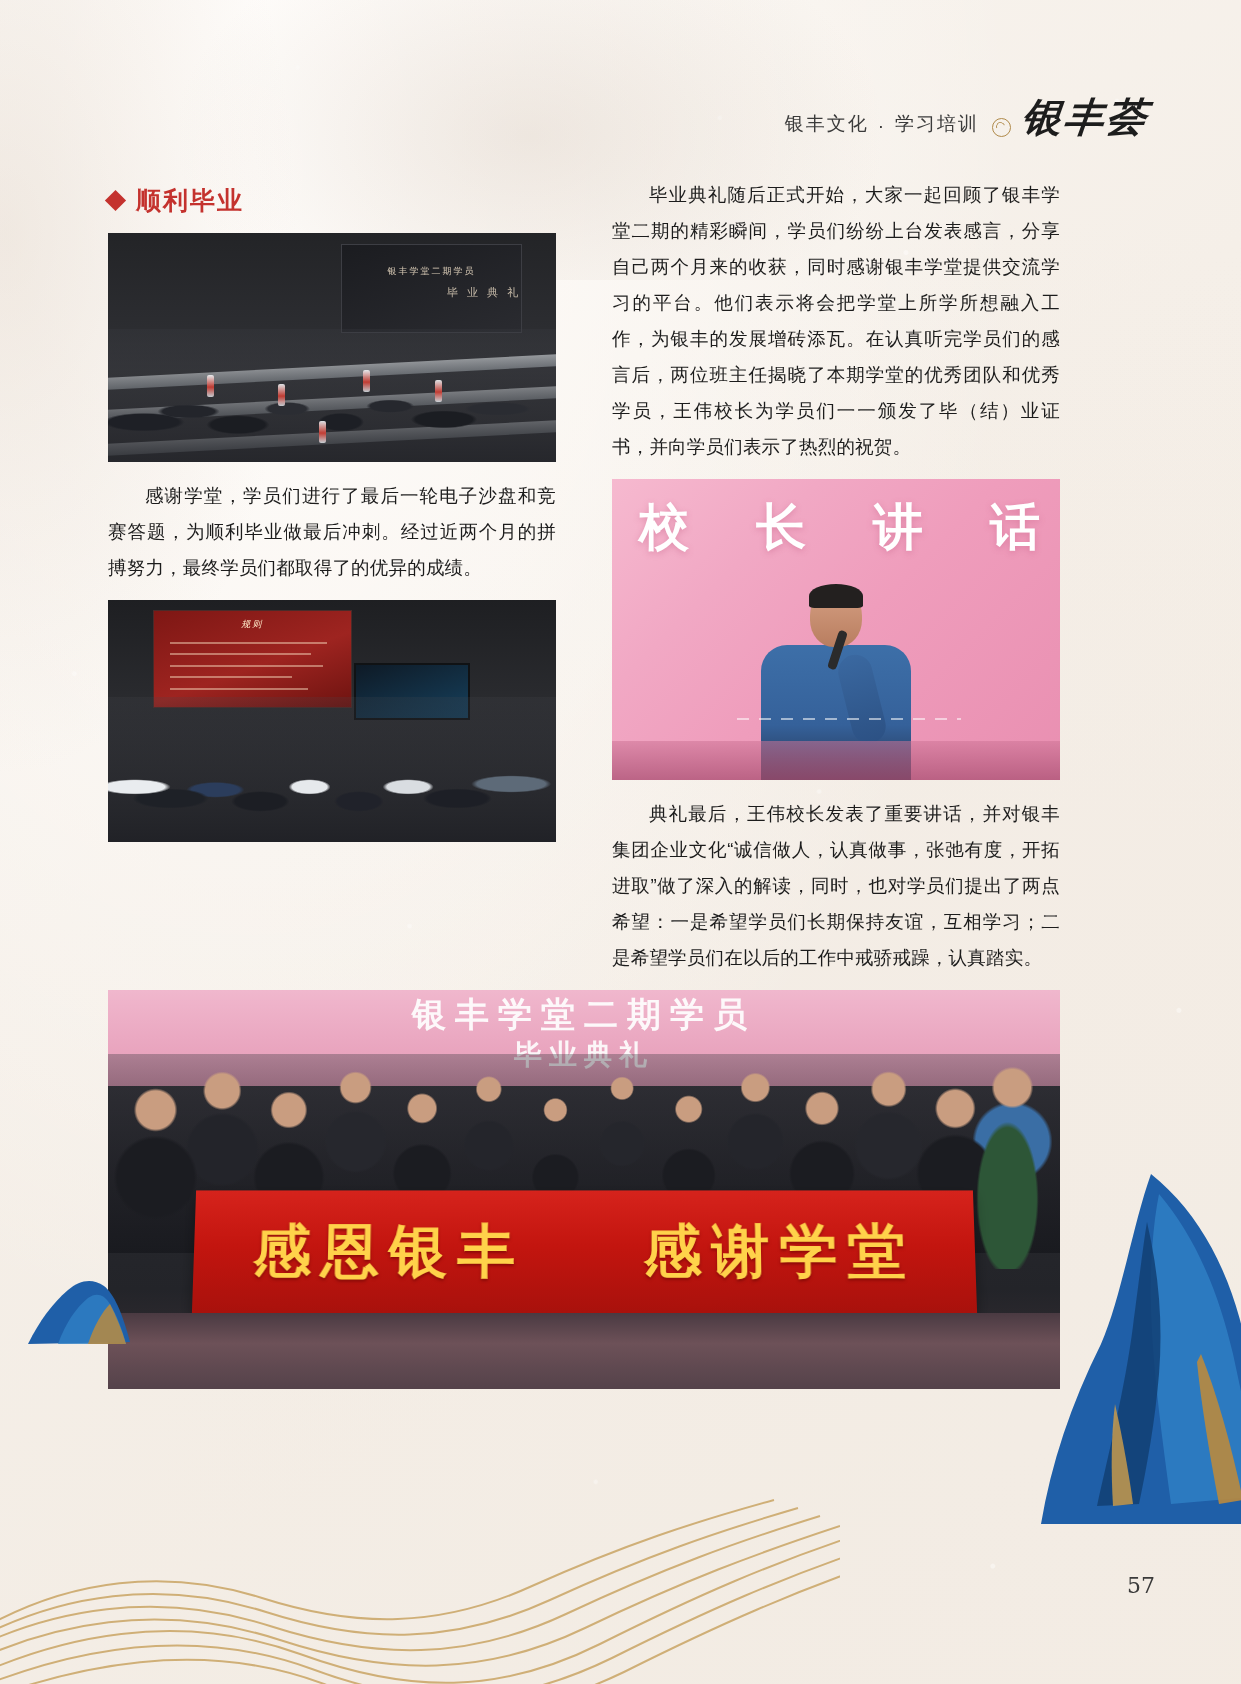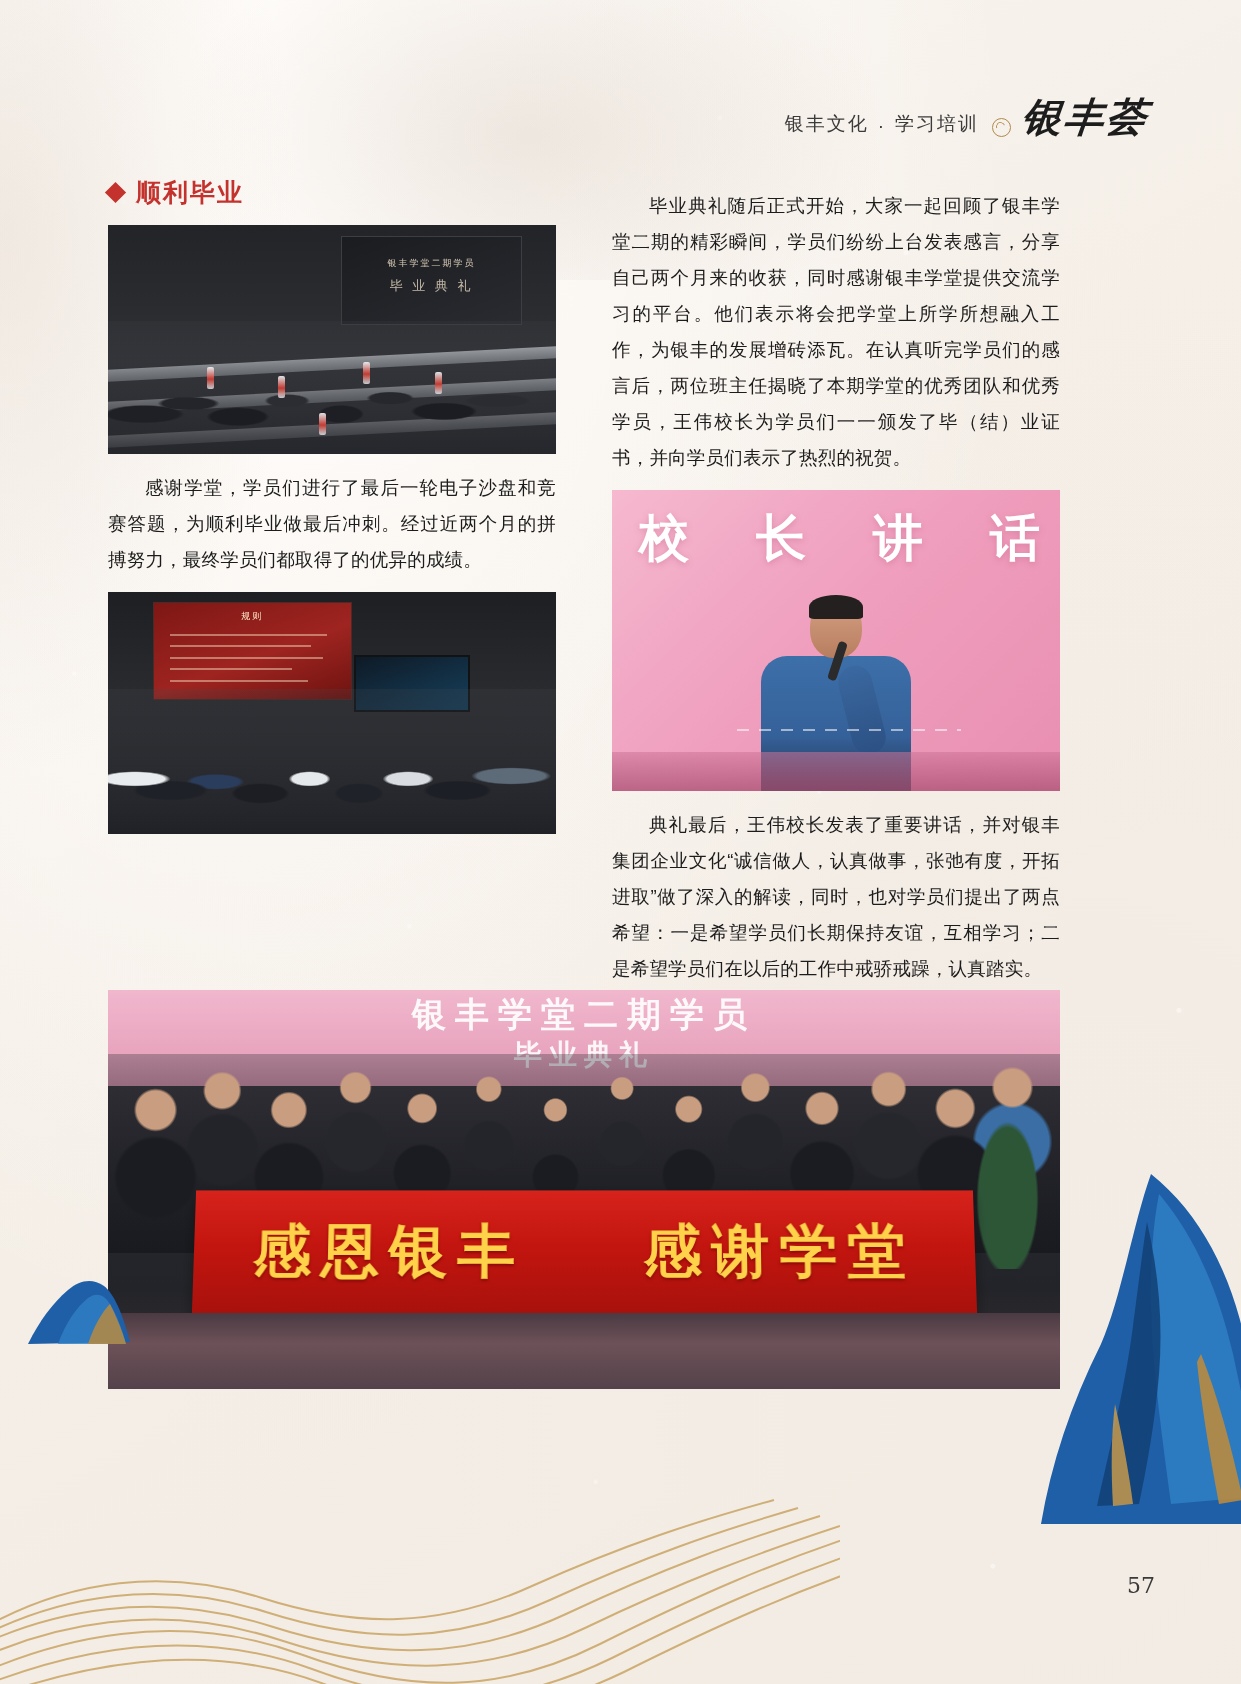--- a/index.html
+++ b/index.html
@@ -100,21 +100,21 @@
     letter-spacing: 2px;
     line-height: 1;
     transform: skewX(-6deg);
   }
 
   
   .col {
     position: absolute;
     width: 448px;
   }
-  .col-left  { left: 108px; top: 176px; }
+  .col-left  { left: 108px; top: 184px; }
   .col-right { left: 612px; top: 176px; }
 
   .section-head {
     display: flex;
     align-items: center;
     gap: 13px;
     margin-bottom: 16px;
   }
   .diamond {
     width: 15px; height: 15px;
@@ -123,21 +123,21 @@
     flex: none;
   }
   .section-title {
     font-size: 25px;
     font-weight: 700;
     color: #c4322e;
     letter-spacing: 2px;
   }
 
   p.body {
-    margin: 12px 0 14px 0;
+    margin: 1px 0 14px 0;
     font-size: 18.5px;
     line-height: 36px;
     color: #1c1c1c;
     text-align: justify;
     text-justify: inter-ideograph;
     text-indent: 2em;
     letter-spacing: .2px;
   }
 
   
@@ -167,23 +167,23 @@
   .ph-hall .screen-txt {
     position: absolute; left: 0; right: 0; top: 22%;
     text-align: center;
     color: #e8d9c2;
     font-size: 9px;
     letter-spacing: 2px;
     opacity: .9;
   }
   .ph-hall .screen-txt2 {
     position: absolute; left: 0; right: 0; top: 46%;
-    text-align: center;
+    text-align: right;
     color: #e8d9c2;
-    font-size: 13px;
+    font-size: 11px;
     letter-spacing: 3px;
     opacity: .8;
   }
   .ph-hall .deskrow {
     position: absolute;
     left: -5%;
     height: 12px;
     background: linear-gradient(180deg, #cfd3d6, #9aa0a5);
     transform: skewY(-3deg);
   }
@@ -212,20 +212,21 @@
   .ph-comp {
     height: 242px;
     background: linear-gradient(180deg, #1e1f22 0%, #2b2c30 45%, #3c3d41 100%);
   }
   .ph-comp .redscreen {
     position: absolute;
     left: 10%; top: 4%;
     width: 44%; height: 40%;
     background: linear-gradient(160deg, #7e1714, #9e2420 55%, #6e1310);
     border: 1px solid #4a2b29;
+    font-style: italic;
   }
   .ph-comp .redscreen .ttl {
     position: absolute; left: 0; right: 0; top: 8%;
     text-align: center; color: #ffe9c9; font-size: 9px; letter-spacing: 2px;
   }
   .ph-comp .redscreen .ln {
     position: absolute; left: 8%;
     height: 2px; background: rgba(255,233,201,.45);
   }
   .ph-comp .monitor {

